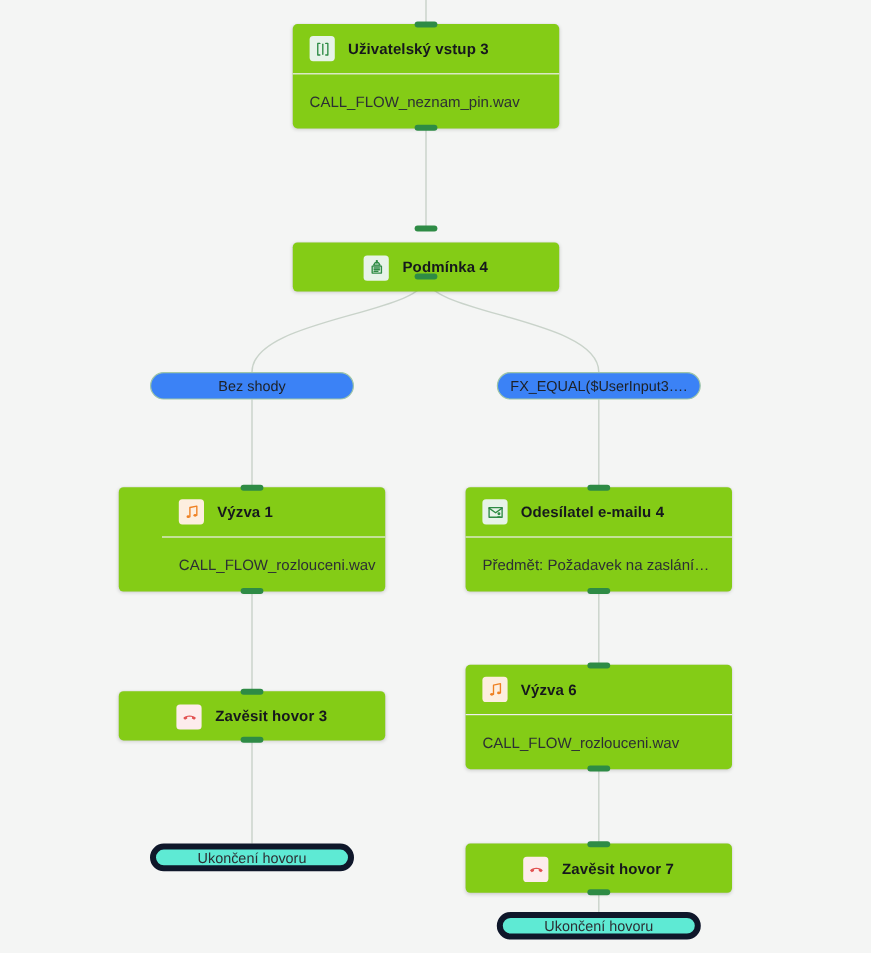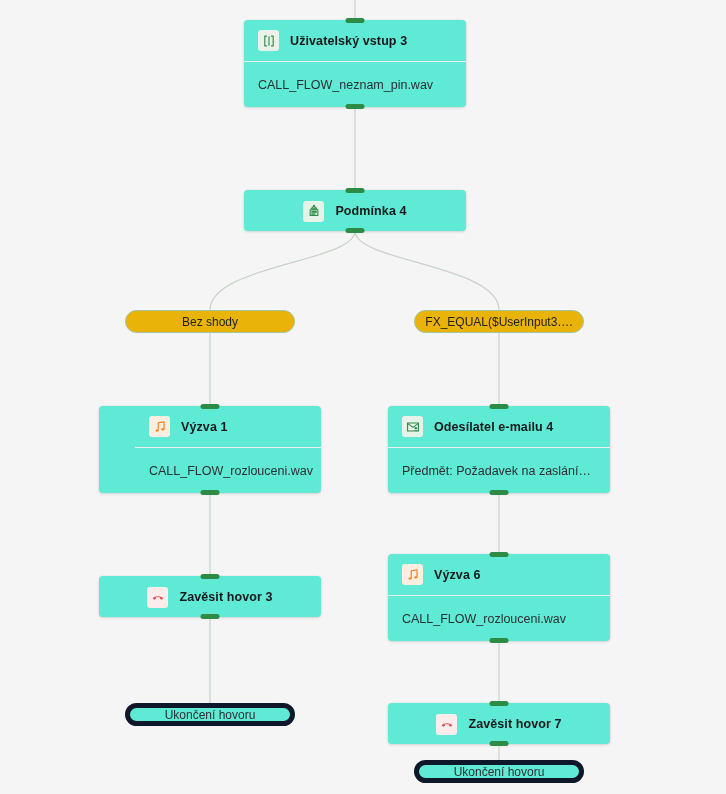--- a/index.html
+++ b/index.html
@@ -28,21 +28,21 @@
     left: 0;
     top: 0;
     width: 726px;
     height: 794px;
     pointer-events: none;
   }
 
   
   .node {
     position: absolute;
-    background: #5eead4;
+    background: #84cc16;
     border-radius: 4px;
     box-shadow: 0 1px 3px rgba(0,0,0,0.13), 0 0 0 0.5px rgba(0,0,0,0.04);
     box-sizing: border-box;
   }
   .node-head {
     display: flex;
     align-items: center;
     height: 42px;
     padding: 0 14px;
     box-sizing: border-box;
@@ -105,21 +105,21 @@
     display: flex;
     align-items: center;
     justify-content: center;
     font-size: 12px;
     box-sizing: border-box;
     white-space: nowrap;
     transform: translateX(-50%);
     padding: 0 12px;
   }
   .pill-branch {
-    background: #eab308;
+    background: #3b82f6;
     border: 1px solid #9ec5a7;
     color: #1d2024;
   }
   .pill-end {
     background: #5eead4;
     border: 5px solid #0f172a;
     color: #2c2f34;
   }
 </style>
 </head>
@@ -145,21 +145,21 @@
           <svg width="14" height="14" viewBox="0 0 16 16" fill="none" stroke="#2e8b45" stroke-width="1.3" stroke-linecap="round" stroke-linejoin="round">
             <path d="M5.2 2.5 H3.2 V13.5 H5.2"></path>
             <path d="M10.8 2.5 H12.8 V13.5 H10.8"></path>
             <path d="M8 3.2 V12.8"></path>
           </svg>
         </div>
         <span class="node-title">Uživatelský vstup 3</span>
       </div>
       <div class="node-body">CALL_FLOW_neznam_pin.wav</div>
     </div>
-    <div class="node" style="left: 244px; top: 190px; width: 222px; height: 41px;">
+    <div class="node" style="left: 244px; top: 202px; width: 222px; height: 41px;">
       <div class="node-head centered">
         <div class="icon-box icon-green">
           <svg width="14" height="14" viewBox="0 0 16 16" fill="none" stroke="#2e8b45" stroke-width="1.3" stroke-linecap="round" stroke-linejoin="round">
             <path d="M8 1.6 V3.4"></path>
             <path d="M6.3 3.4 H9.7 L11 5.6 H5 Z"></path>
             <path d="M3.6 6.6 H12.4 V13.2 H3.6 Z"></path>
             <path d="M5.4 8.4 H10.6"></path>
             <path d="M5.4 10 H10.6"></path>
             <path d="M5.4 11.6 H9"></path>
             <circle cx="8" cy="1.9" r="1.1" fill="#2e8b45" stroke="none"></circle>

